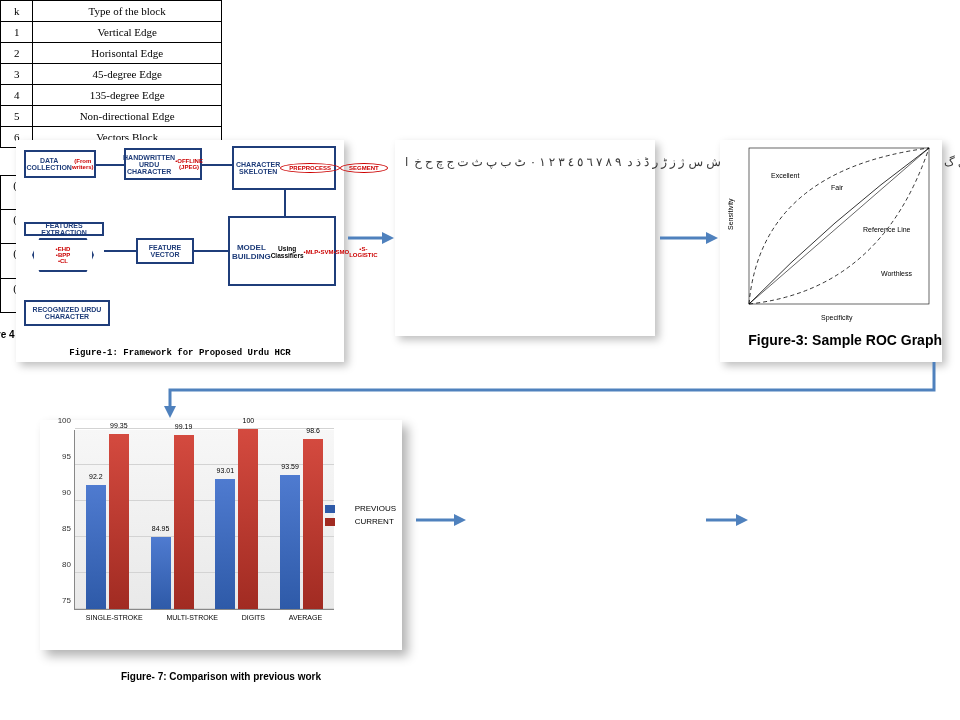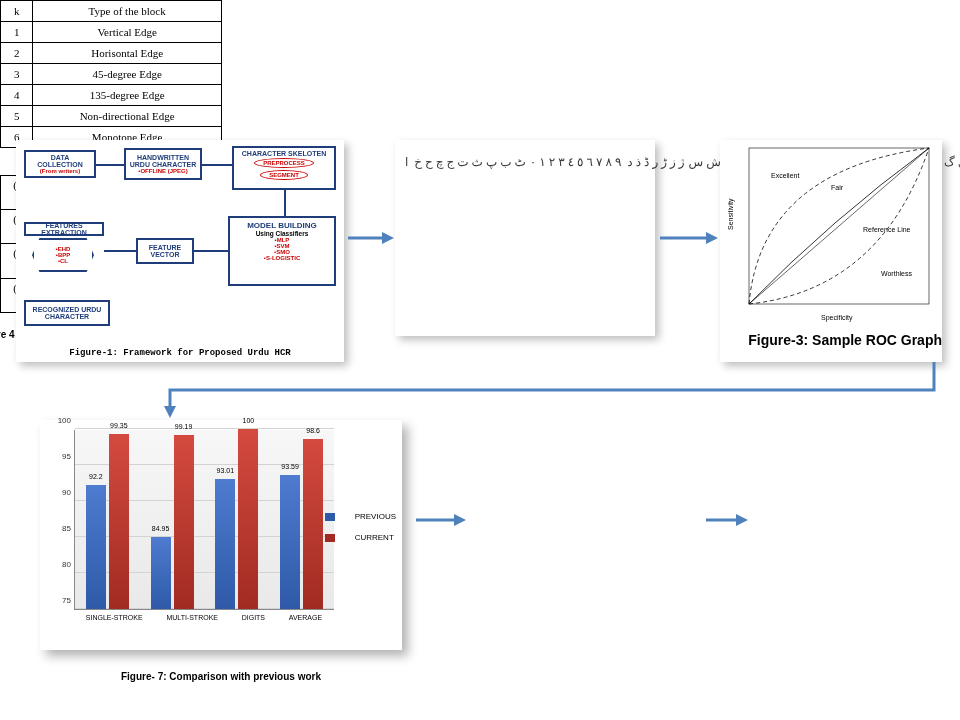--- a/index.html
+++ b/index.html
@@ -2,21 +2,21 @@
 <html><head>
 <meta charset="utf-8">
 <style>
   * { box-sizing: border-box; margin: 0; padding: 0; }
   body { width: 960px; height: 720px; background: #fff; font-family: Arial, sans-serif; font-size: 10px; position: relative; overflow: hidden; }
 
   .panel { position: absolute; background: #fff; box-shadow: 4px 4px 8px rgba(0,0,0,0.25); }
 
   
   #p1 { left: 16px; top: 140px; width: 328px; height: 222px; }
-  .fc-box { position: absolute; border: 2px solid #1f3d7a; background: #fff; display: flex; flex-direction: column; align-items: center; justify-content: center; font-size: 7px; font-weight: bold; color: #1f3d7a; text-align: center; padding: 2px; }
+  .fc-box { position: absolute; border: 2px solid #1f3d7a; background: #fff; display: flex; flex-direction: row; align-items: center; justify-content: center; font-size: 7px; font-weight: bold; color: #1f3d7a; text-align: center; padding: 2px; }
   .fc-box span { display: block; }
   .fc-sub { color: #c00; font-size: 6px; }
   .oval { border: 1.5px solid #c00; border-radius: 50%/50%; font-size: 6px; color: #c00; font-weight: bold; padding: 1px 8px; margin: 1px 0; }
   .hex { position: absolute; width: 62px; height: 34px; }
   .hex::before { content:""; position:absolute; left:0; top:0; right:0; bottom:0;
     background:#fff; border:2px solid #1f3d7a;
     clip-path: polygon(12% 0, 88% 0, 100% 50%, 88% 100%, 12% 100%, 0 50%); }
   .hex .hex-body { position:relative; width:100%; height:100%; display:flex; flex-direction:column; align-items:center; justify-content:center; font-size:6px; font-weight:bold; color:#c00; }
   .fc-cap { position: absolute; left: 0; right: 0; bottom: 4px; text-align: center; font-size: 9px; font-weight: bold; font-family: Liberation Mono, monospace; }
   .fc-arrow { position: absolute; background: #1f3d7a; }
@@ -39,21 +39,21 @@
   .ytick { position:absolute; left:-24px; width:20px; text-align:right; font-size:8px; color:#333; transform: translateY(-50%); }
   .gridline { position:absolute; left:0; right:0; height:1px; background:#d3d3d3; }
   .bars { position:absolute; left:0; right:0; bottom:0; top:0; display:flex; justify-content:space-around; align-items:flex-end; }
   .group { display:flex; align-items:flex-end; gap:3px; }
   .bar { width:20px; position:relative; }
   .bar .lbl { position:absolute; top:-12px; left:50%; transform:translateX(-50%); font-size:7px; white-space:nowrap; }
   .bar.prev { background: linear-gradient(#4f7bd0,#2e5aa8); }
   .bar.cur  { background: linear-gradient(#d44a3f,#a12b22); }
   .xlabels { position:absolute; left:34px; top:194px; width:260px; display:flex; justify-content:space-around; font-size:7px; }
   .legend { position:absolute; right:6px; top:80px; font-size:8px; }
-  .legend div { display:flex; align-items:center; gap:20px; margin:12px 0;}
+  .legend div { display:flex; align-items:center; gap:20px; margin:4px 0;}
   .sw { width:10px; height:8px; display:inline-block; }
   .chart-cap { position:absolute; left:0; right:0; bottom:-32px; text-align:center; font-size:10px; font-weight:bold; }
 
   
   #p5 { left: 478px; top: 420px; width: 222px; }
   #p5 table { width:100%; border-collapse: collapse; font-size:11px; }
   #p5 th, #p5 td { border:1px solid #000; padding:4px 6px; text-align:center; font-family: "Times New Roman", serif; }
   #p5 th { font-weight:normal; }
   .tbl-cap { text-align:center; font-size:10px; font-weight:bold; margin-top:16px; }
 
@@ -248,21 +248,21 @@
         <tr>
           <td>4</td>
           <td>135-degree Edge</td>
         </tr>
         <tr>
           <td>5</td>
           <td>Non-directional Edge</td>
         </tr>
         <tr>
           <td>6</td>
-          <td>Monotone Edge</td>
+          <td>Vectors Block</td>
         </tr>
       </tbody>
   </table>
   <div class="tbl-cap">Figure 4 (a) Block Types</div>
 </div>
 
 <div id="p6">
   <table>
       <tbody id="fv-body">
         <tr>

